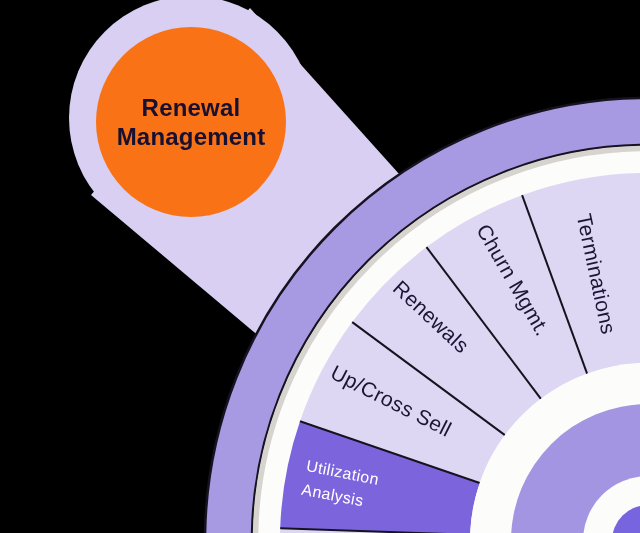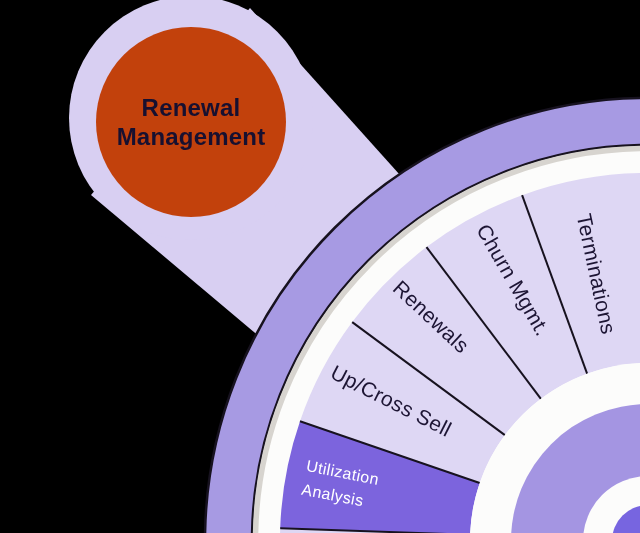--- a/index.html
+++ b/index.html
@@ -74,21 +74,21 @@
       <line x1="540.9" y1="398.8" x2="426.5" y2="247.1" stroke="#17121f" stroke-width="2"></line>
       <line x1="504.9" y1="435.1" x2="352.2" y2="322.1" stroke="#17121f" stroke-width="2"></line>
       <line x1="479.7" y1="483.0" x2="300.0" y2="421.2" stroke="#17121f" stroke-width="2"></line>
       <line x1="470.1" y1="534.8" x2="280.2" y2="528.2" stroke="#17121f" stroke-width="2"></line>
       <circle cx="648" cy="541" r="178" fill="#fcfcfb"></circle>
       <circle cx="648" cy="541" r="137" fill="#a495e2"></circle>
       <circle cx="648" cy="541" r="65" fill="#fcfcfb"></circle>
       <circle cx="648" cy="541" r="36" fill="#7765e0"></circle>
     </svg>
 
-  <div class="callout" id="callout" style="background: #c2410c;">
+  <div class="callout" id="callout" style="background: #f97316;">
     <div class="callout-text">Renewal Management</div>
   </div>
 <div class="ring-label" style="left: 596px; top: 274px; transform: translate(-50%, -50%) rotate(78deg);">Terminations</div>
     <div class="ring-label" style="left: 513px; top: 280px; transform: translate(-50%, -50%) rotate(60deg);">Churn Mgmt.</div>
     <div class="ring-label" style="left: 431px; top: 317px; transform: translate(-50%, -50%) rotate(43deg);">Renewals</div>
     <div class="ring-label" style="left: 391px; top: 401px; transform: translate(-50%, -50%) rotate(27deg);">Up/Cross Sell</div>
     <div class="ring-label highlight" style="left: 362px; top: 489px; transform: translate(-50%, -50%) rotate(11deg);">Utilization Analysis</div>
   </div>
 
 </body></html>

